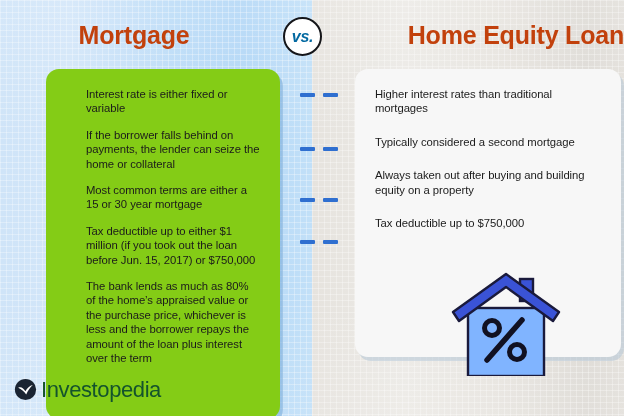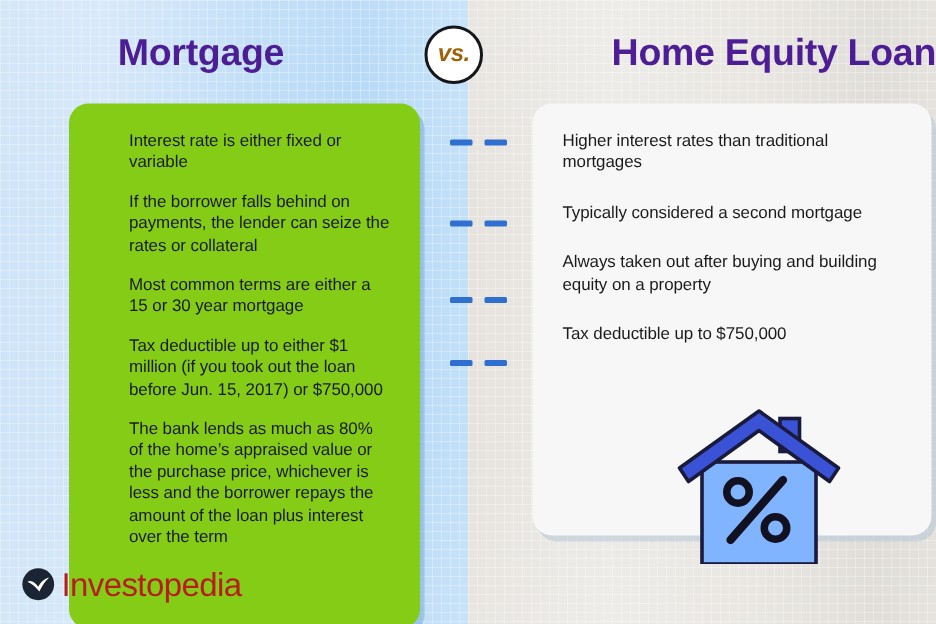--- a/index.html
+++ b/index.html
@@ -51,21 +51,21 @@
   .header {
     position: absolute;
     left: 0; top: 0;
     width: 624px; height: 68px;
   }
   .title {
     position: absolute;
     top: 20px;
     font-size: 25px;
     font-weight: 700;
-    color: #4c1d95;
+    color: #c2410c;
     letter-spacing: -0.2px;
     white-space: nowrap;
     line-height: 30px;
   }
   .title-left {
     left: 0;
     width: 268px;
     text-align: center;
   }
   .title-right {
@@ -84,21 +84,21 @@
     border: 2.2px solid #15161a;
     box-sizing: border-box;
     display: flex;
     align-items: center;
     justify-content: center;
   }
   .vs-badge span {
     font-size: 16px;
     font-weight: 700;
     font-style: italic;
-    color: #a16207;
+    color: #0369a1;
     letter-spacing: -0.3px;
     transform: translateY(-0.5px);
   }
 
   
   .card {
     position: absolute;
     border-radius: 13px;
     box-sizing: border-box;
     padding: 18px 20px 16px 20px;
@@ -171,21 +171,21 @@
     gap: 4px;
   }
   .footer-mark {
     width: 23px;
     height: 23px;
     flex: 0 0 23px;
   }
   .footer-word {
     font-size: 22px;
     font-weight: 400;
-    color: #b91c1c;
+    color: #14532d;
     letter-spacing: -0.4px;
     line-height: 23px;
   }
 </style>
 </head>
 <body>
 
 <div id="infographic">
 
   <div class="bg-left"></div>
@@ -198,21 +198,21 @@
 
     <div class="vs-badge">
       <span>vs.</span>
     </div>
 
     <div class="title title-right">Home Equity Loan</div>
   </div>
 
   <div class="card card-left">
     <p class="bullet">Interest rate is either fixed or variable</p>
-    <p class="bullet">If the borrower falls behind on payments, the lender can seize the rates or collateral</p>
+    <p class="bullet">If the borrower falls behind on payments, the lender can seize the home or collateral</p>
     <p class="bullet">Most common terms are either a 15 or 30 year mortgage</p>
     <p class="bullet">Tax deductible up to either $1 million (if you took out the loan before Jun. 15, 2017) or $750,000</p>
     <p class="bullet">The bank lends as much as 80% of the home’s appraised value or the purchase price, whichever is less and the borrower repays the amount of the loan plus interest over the term</p>
   </div>
 
   <div class="card card-right">
     <p class="bullet">Higher interest rates than traditional mortgages</p>
     <p class="bullet">Typically considered a second mortgage</p>
     <p class="bullet">Always taken out after buying and building equity on a property</p>
     <p class="bullet">Tax deductible up to $750,000</p>

